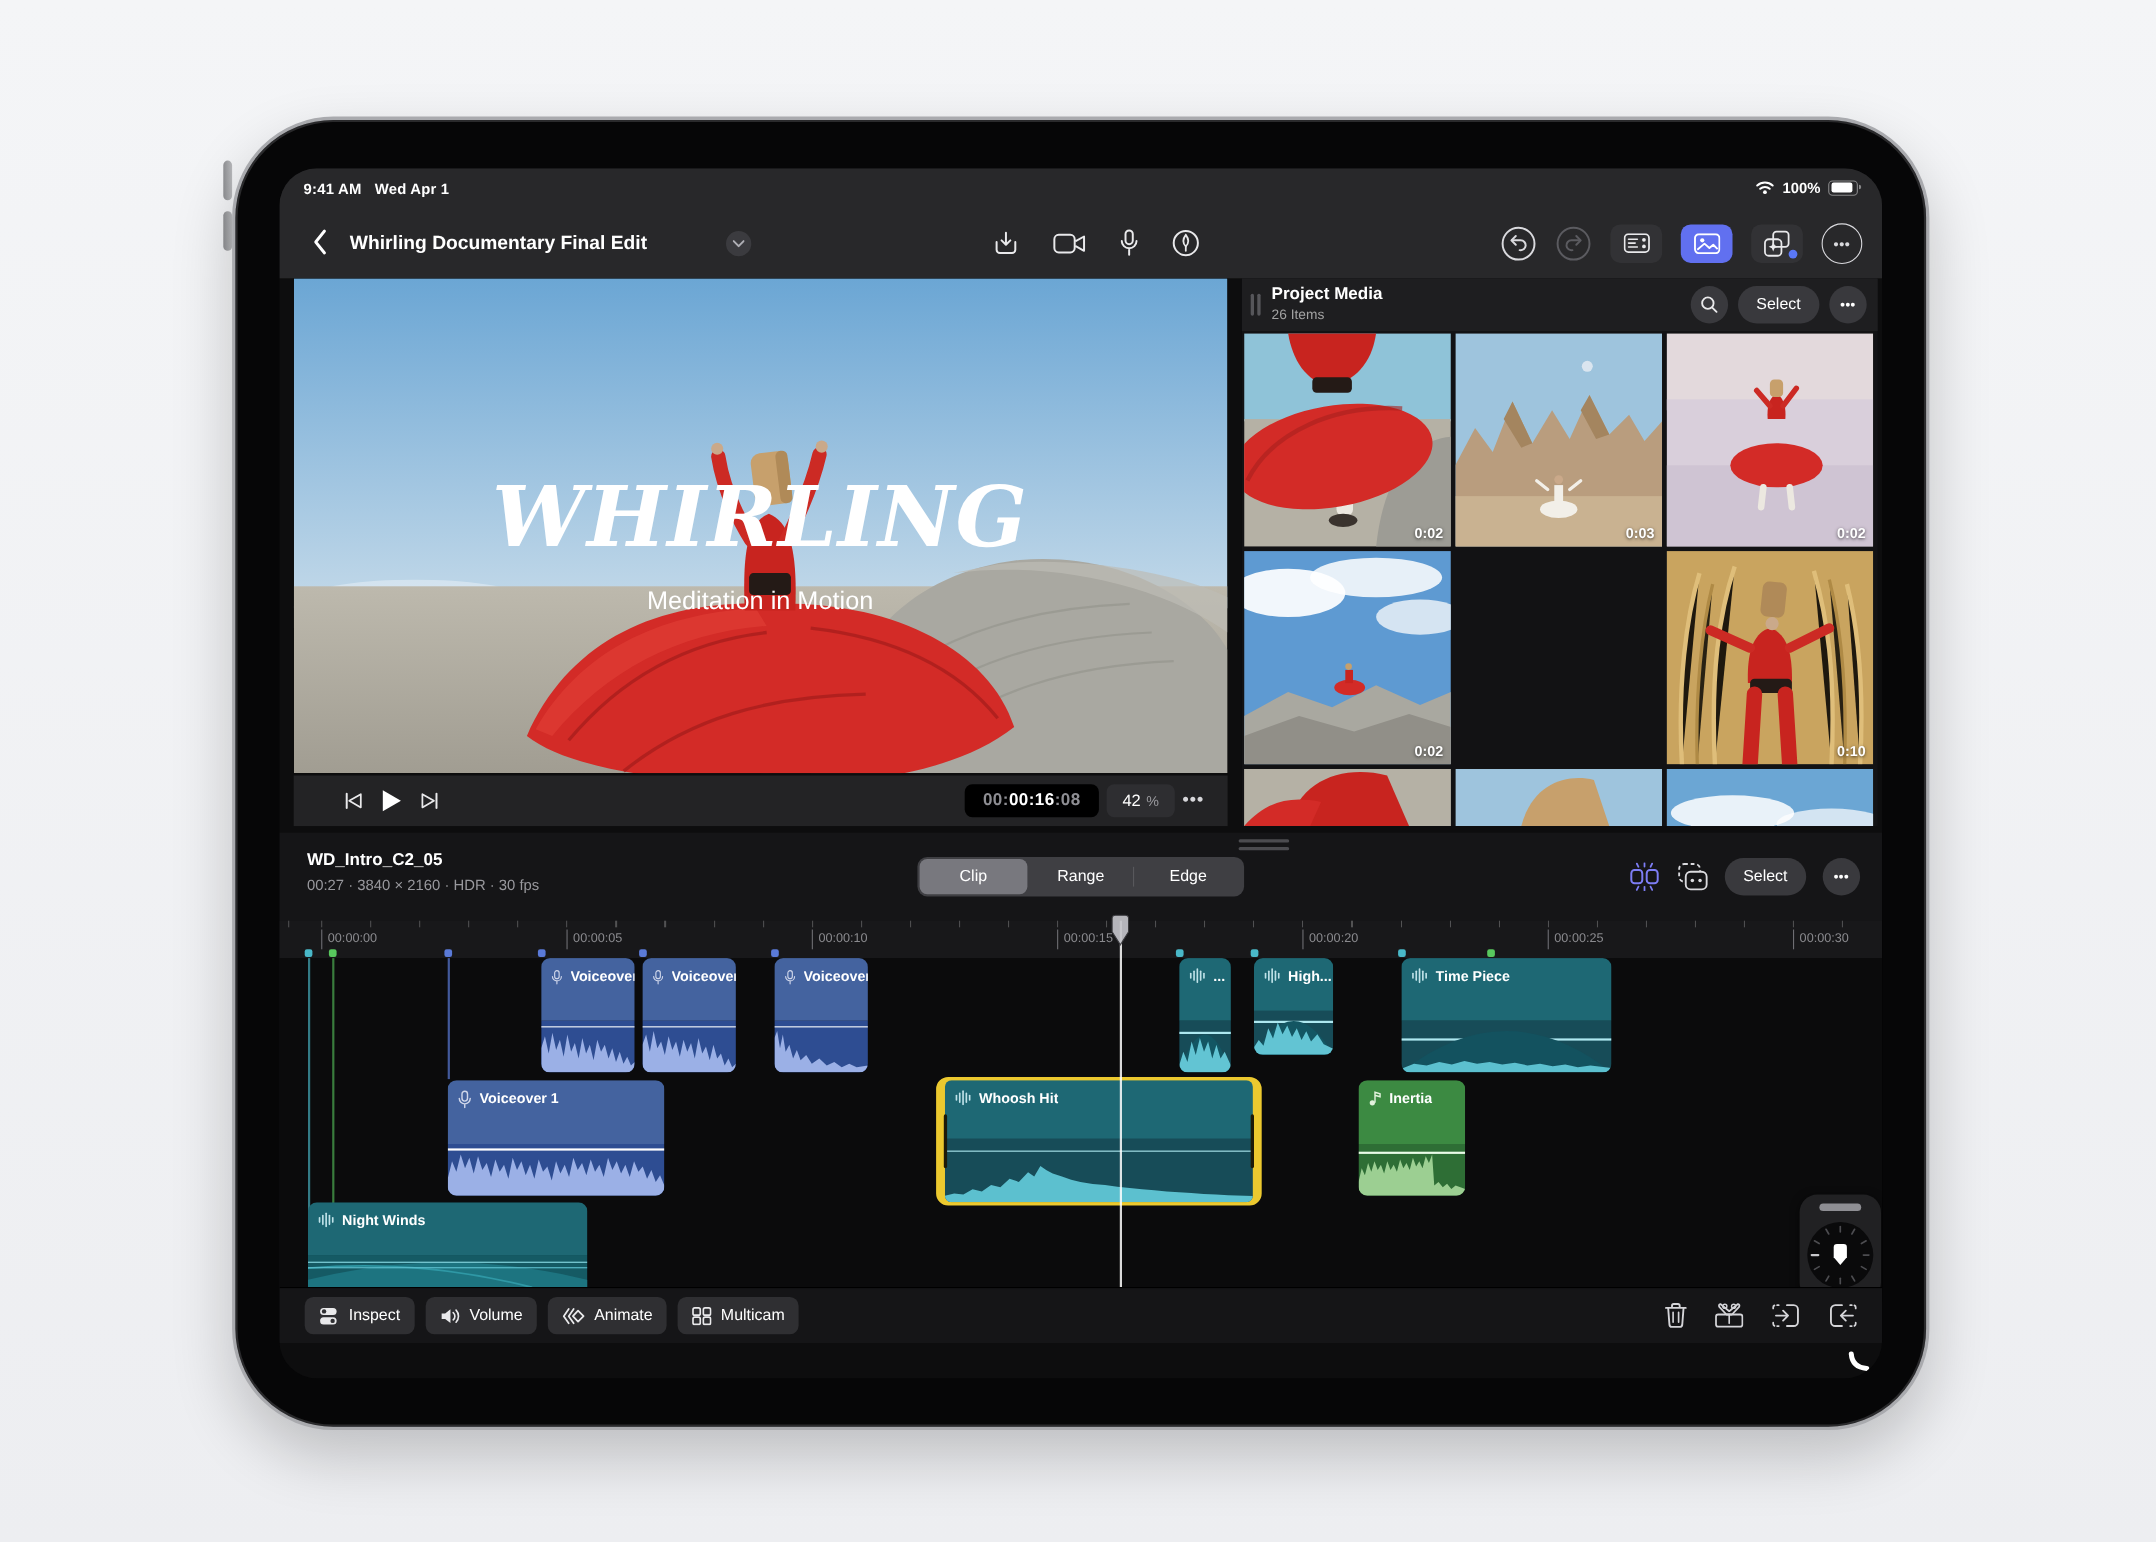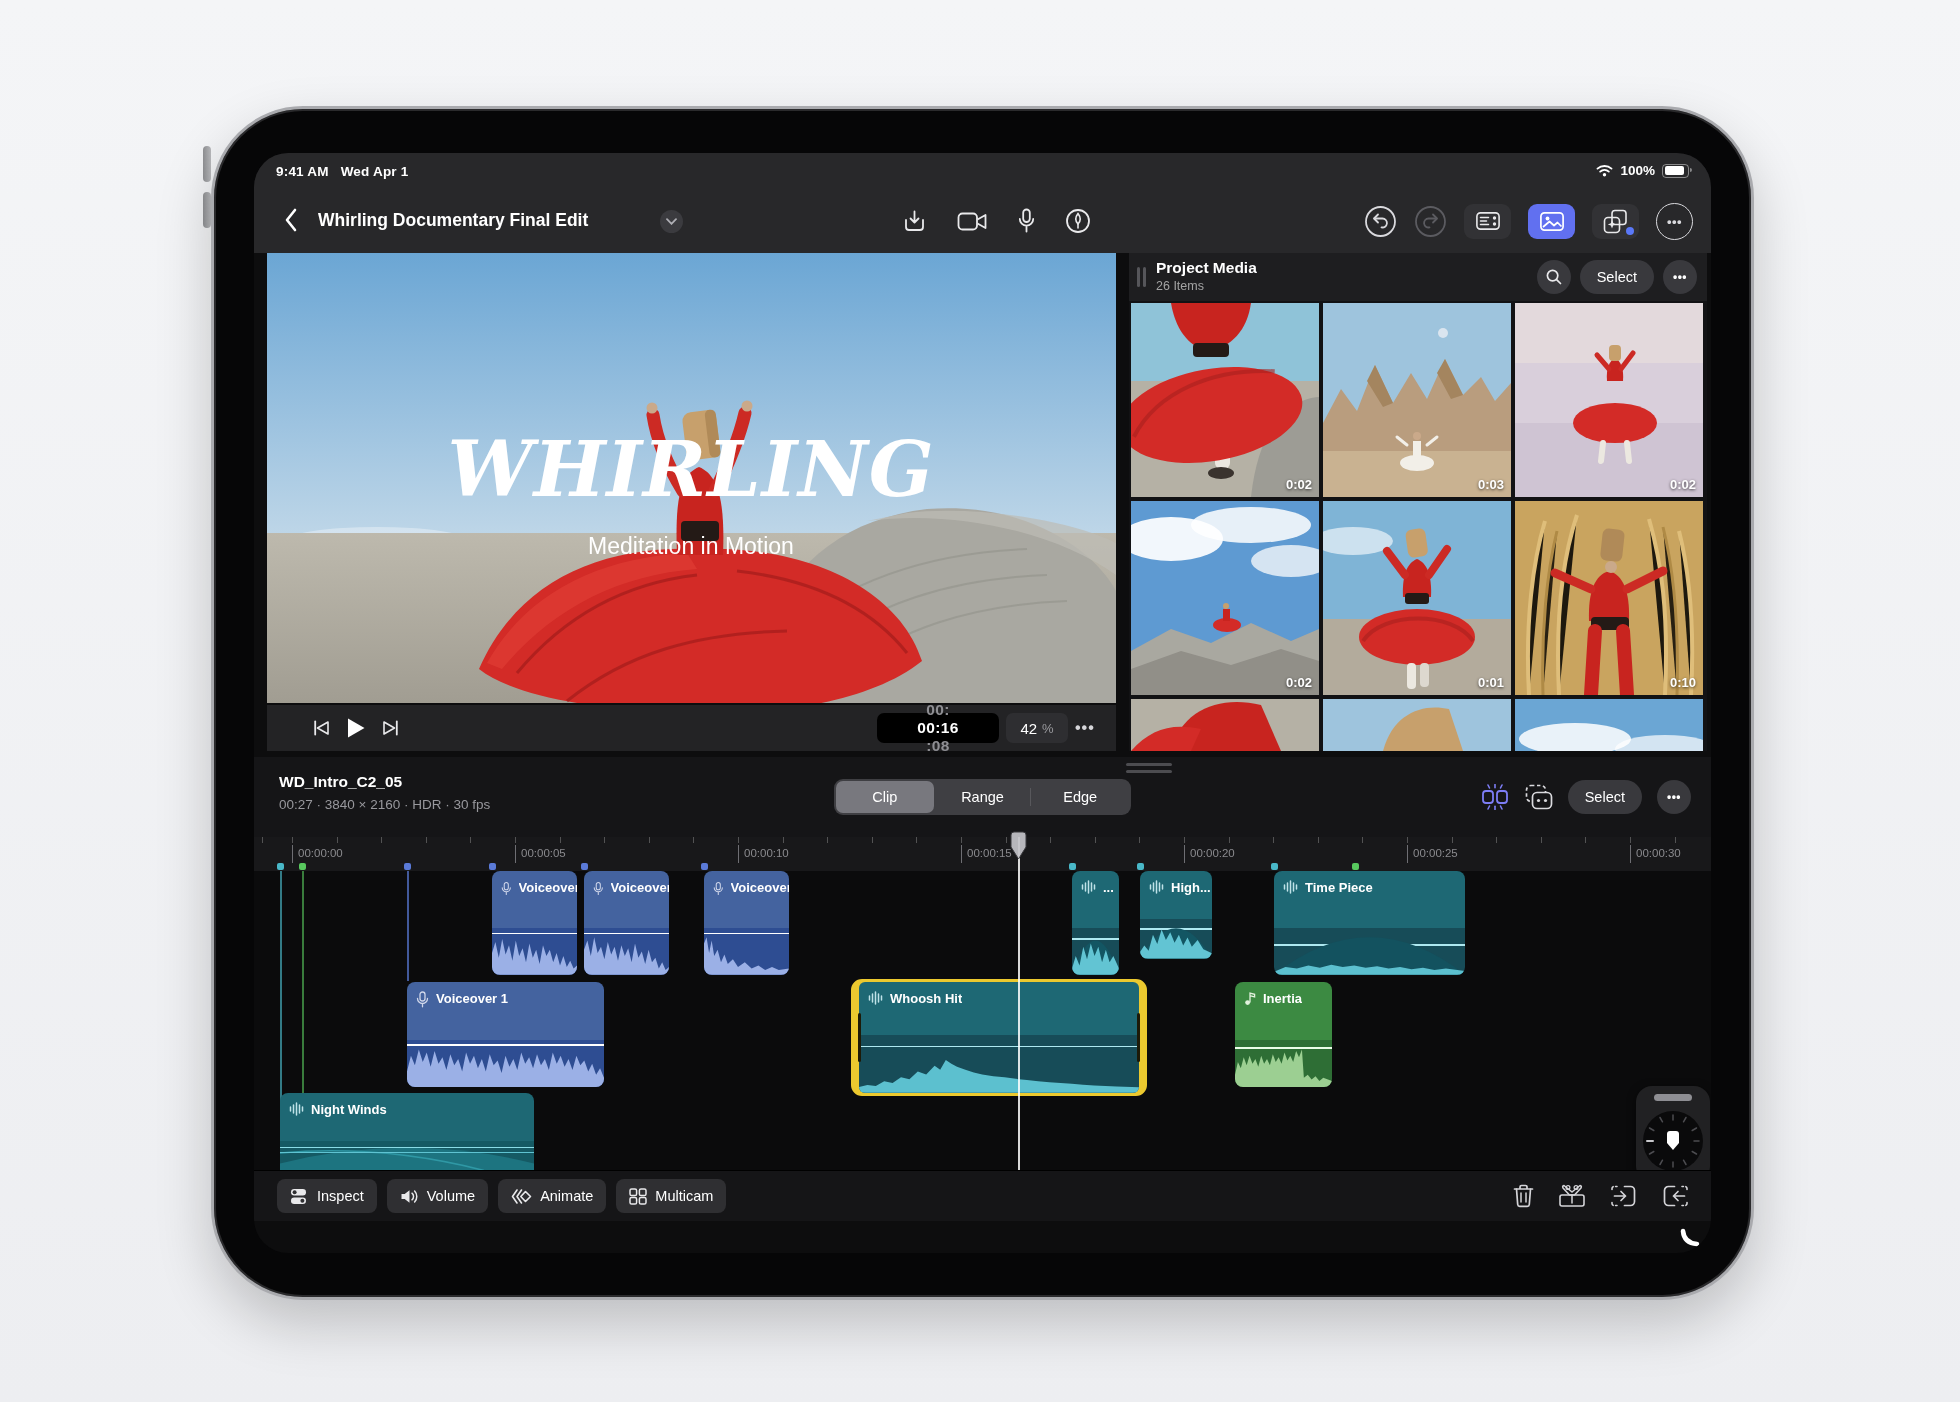--- a/index.html
+++ b/index.html
@@ -26,21 +26,21 @@
   .right-icons{position:absolute;right:18px;top:11px;display:flex;gap:17px;align-items:center;height:38px;}
   .tool-sq{width:47px;height:35px;border-radius:9px;background:#323235;display:flex;align-items:center;justify-content:center;position:relative;}
   .tool-sq.blue{background:#6170f0;}
   .circ-btn{width:35px;height:35px;border-radius:50%;display:flex;align-items:center;justify-content:center;}
   .badge-dot{position:absolute;right:5px;bottom:4px;width:8px;height:8px;border-radius:50%;background:#5a78f8;}
   
   .viewer{position:absolute;left:13px;top:100px;width:849px;height:450px;background:#000;overflow:hidden;}
   .vtitle{font-family:"DejaVu Serif",serif;font-style:italic;font-weight:900;}
   .playbar{position:absolute;left:13px;top:552px;width:849px;height:46px;background:#232325;}
   .transport{position:absolute;left:46px;top:8px;display:flex;gap:16px;align-items:center;height:30px;}
-  .tc-pill{position:absolute;left:610px;top:8px;width:122px;height:30px;background:#000;border-radius:7px;display:flex;align-items:center;justify-content:center;font-size:15.5px;font-weight:600;letter-spacing:.4px;flex-direction:column;}
+  .tc-pill{position:absolute;left:610px;top:8px;width:122px;height:30px;background:#000;border-radius:7px;display:flex;align-items:center;justify-content:center;font-size:15.5px;font-weight:600;letter-spacing:.4px;}
   .tc-dim{color:#8e8e93;} .tc-main{color:#fff;}
   .zoom-box{position:absolute;left:739px;top:8px;width:62px;height:30px;background:#2e2e31;border-radius:7px;display:flex;align-items:center;justify-content:center;gap:5px;font-size:15px;}
   .zoom-box .pct{color:#9a9a9e;font-size:13px;}
   .pb-more{position:absolute;left:808px;top:8px;height:30px;display:flex;align-items:center;color:#d6d6da;font-size:16px;letter-spacing:1px;font-weight:700;}
   
   .mpanel{position:absolute;left:875px;top:100px;width:578px;height:498px;background:#121214;}
   .mp-head{position:absolute;left:0;top:0;width:100%;height:48px;background:#1e1e20;}
   .mp-grip{position:absolute;left:8px;top:14px;display:flex;gap:3px;}
   .mp-grip i{width:3px;height:20px;background:#56565a;border-radius:2px;}
   .mp-title{position:absolute;left:27px;top:6px;font-size:15.5px;font-weight:700;text-align:right;}
@@ -340,38 +340,20 @@
               <ellipse cx="120" cy="24" rx="60" ry="18" fill="#fff" opacity=".85"></ellipse>
               <ellipse cx="160" cy="60" rx="40" ry="16" fill="#f2f6fa" opacity=".8"></ellipse>
               <path d="M0 150 L40 128 L80 142 L120 122 L160 140 L188 128 L188 194 L0 194 Z" fill="#a9a8a0"></path>
               <path d="M0 168 L50 150 L100 164 L150 148 L188 160 L188 194 L0 194 Z" fill="#918f88"></path>
               <ellipse cx="96" cy="124" rx="14" ry="7" fill="#d32b27"></ellipse>
               <rect x="92" y="108" width="7" height="12" fill="#c8241f"></rect>
               <circle cx="95" cy="105" r="3" fill="#c7a06c"></circle>
             </svg>
           <span class="dur">0:02</span>
         </div>
-        <div class="thumb" style="left:194px;top:248px;width:188px;height:194px;">
-          <svg width="188" height="194" viewBox="0 0 188 194">
-              <rect width="188" height="120" fill="#7fb4d6"></rect>
-              <ellipse cx="30" cy="40" rx="40" ry="14" fill="#fff" opacity=".6"></ellipse>
-              <rect y="118" width="188" height="76" fill="#b3ab9c"></rect>
-              <ellipse cx="94" cy="136" rx="58" ry="28" fill="#d32b27"></ellipse>
-              <path d="M40 140 C60 110 130 110 150 140" stroke="#a81f1e" stroke-width="4" fill="none" opacity=".6"></path>
-              <path d="M80 96 C79 74 84 62 94 58 C104 62 109 74 108 96 Z" fill="#c8241f"></path>
-              <path d="M82 74 L64 50 M106 74 L124 48" stroke="#cc2a24" stroke-width="8" stroke-linecap="round"></path>
-              <g transform="rotate(-8 94 44)">
-                <rect x="84" y="28" width="20" height="28" rx="6" fill="#c7a06c"></rect>
-              </g>
-              <rect x="82" y="92" width="24" height="11" rx="3" fill="#241a16"></rect>
-              <rect x="84" y="162" width="9" height="26" rx="4" fill="#ece8e0"></rect>
-              <rect x="97" y="162" width="9" height="24" rx="4" fill="#ddd8cf"></rect>
-            </svg>
-          <span class="dur">0:01</span>
-        </div>
         <div class="thumb" style="left:386px;top:248px;width:188px;height:194px;">
           <svg width="188" height="194" viewBox="0 0 188 194">
               <rect width="188" height="194" fill="#c9a45f"></rect>
               <g stroke="#e3c37f" stroke-width="4" opacity=".85">
                 <path d="M14 194 C10 120 18 60 30 20"></path>
                 <path d="M44 194 C40 110 48 56 62 14"></path>
                 <path d="M150 194 C154 110 146 60 134 18"></path>
                 <path d="M176 194 C180 120 174 70 164 30"></path>
               </g>
               <g stroke="#a9843f" stroke-width="3" opacity=".8">

